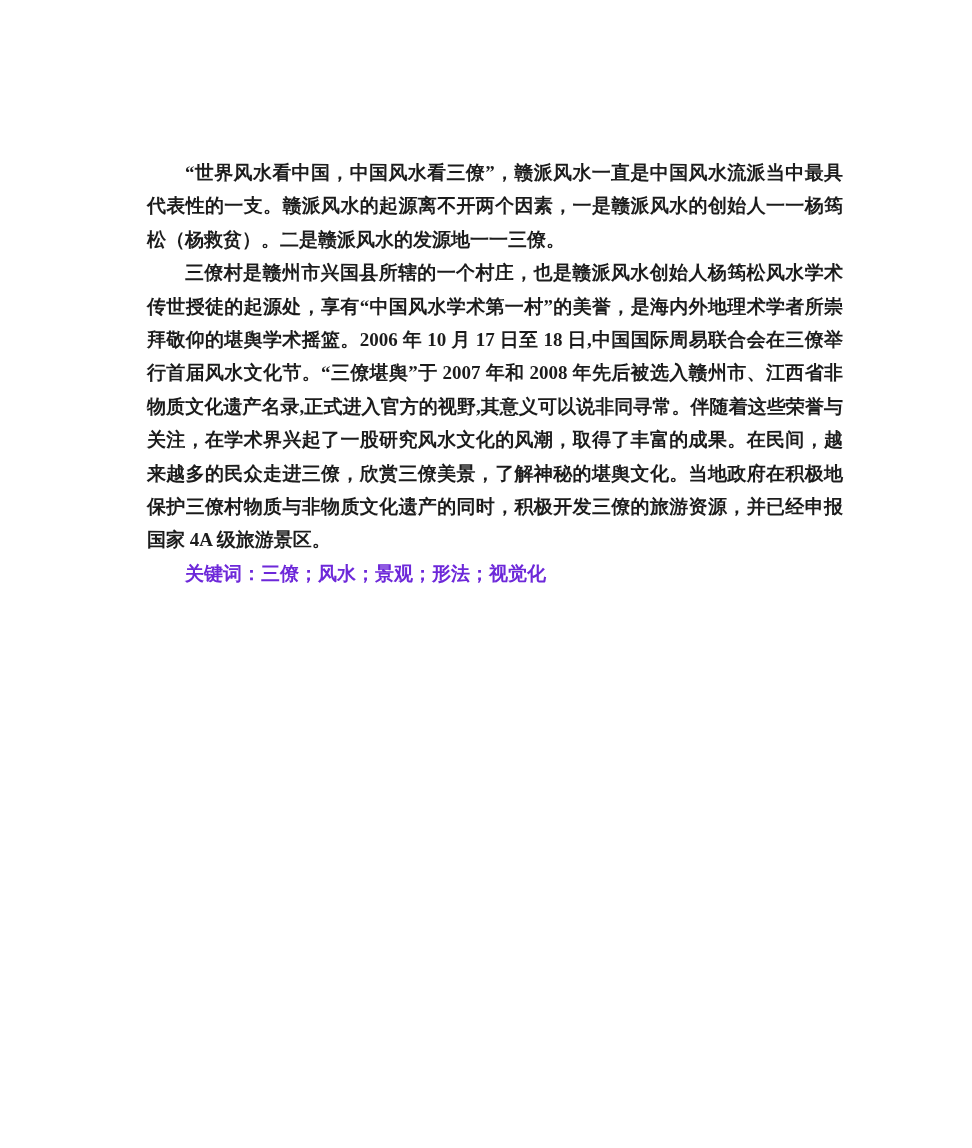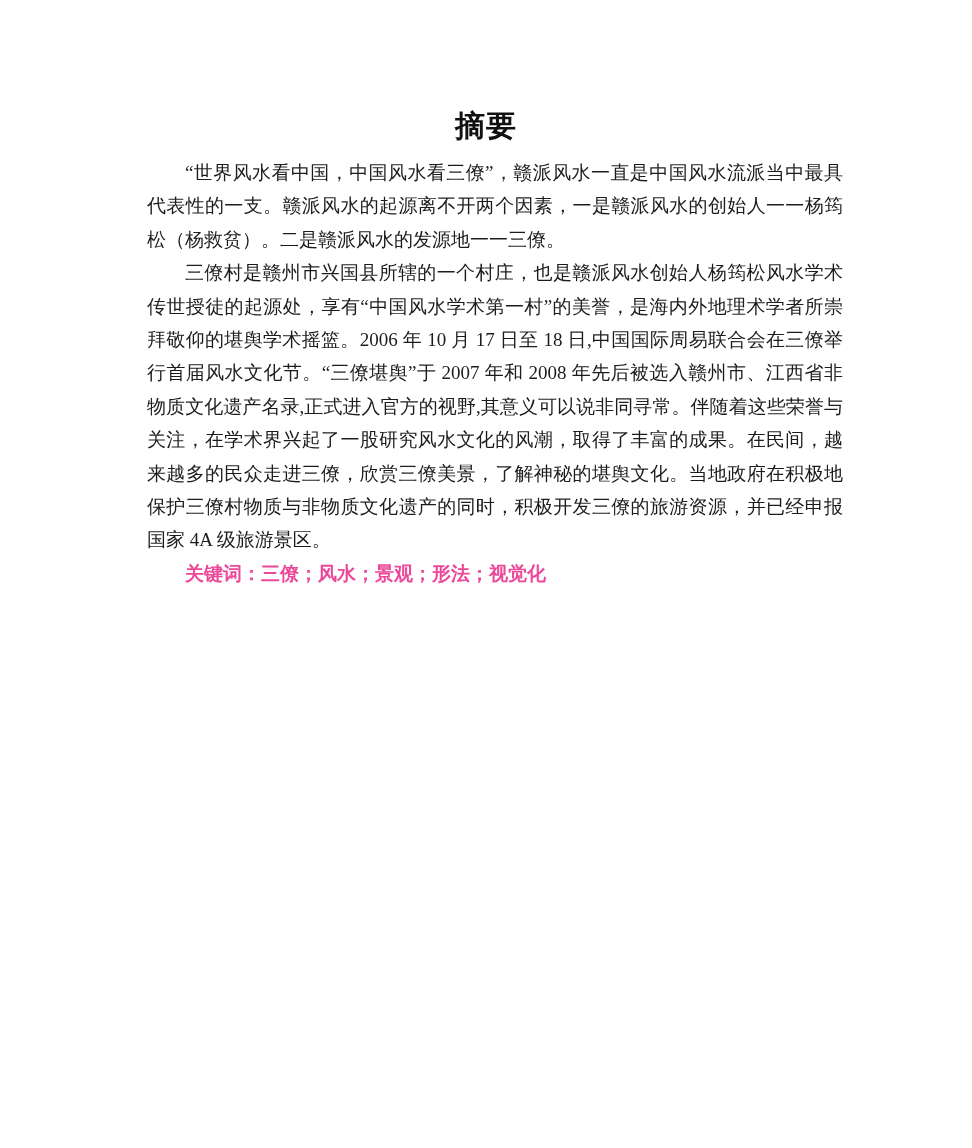--- a/index.html
+++ b/index.html
@@ -36,35 +36,35 @@
     width: 696px;
     font-size: 19px;
     line-height: 33.4px;
     color: #1c1c1c;
     text-align: justify;
   }
   .doc-body p {
     margin: 0;
     padding: 0;
     text-indent: 2em;
+    font-weight: bold;
   }
   .keywords-line {
     margin: 0;
     padding: 0;
     text-indent: 0;
     font-family: "Liberation Sans", "DejaVu Sans", sans-serif;
     font-weight: bold;
-    color: #ec4899;
+    color: #6d28d9;
     text-align: left;
   }
 </style>
 </head>
 <body>
 
 <div class="page">
-  <h1 class="doc-title">摘要</h1>
 
   <div class="doc-body">
     <p>“世界风水看中国，中国风水看三僚”，赣派风水一直是中国风水流派当中最具代表性的一支。赣派风水的起源离不开两个因素，一是赣派风水的创始人一一杨筠松（杨救贫）。二是赣派风水的发源地一一三僚。</p>
     <p>三僚村是赣州市兴国县所辖的一个村庄，也是赣派风水创始人杨筠松风水学术传世授徒的起源处，享有“中国风水学术第一村”的美誉，是海内外地理术学者所崇拜敬仰的堪舆学术摇篮。2006 年 10 月 17 日至 18 日,中国国际周易联合会在三僚举行首届风水文化节。“三僚堪舆”于 2007 年和 2008 年先后被选入赣州市、江西省非物质文化遗产名录,正式进入官方的视野,其意义可以说非同寻常。伴随着这些荣誉与关注，在学术界兴起了一股研究风水文化的风潮，取得了丰富的成果。在民间，越来越多的民众走进三僚，欣赏三僚美景，了解神秘的堪舆文化。当地政府在积极地保护三僚村物质与非物质文化遗产的同时，积极开发三僚的旅游资源，并已经申报国家 4A 级旅游景区。</p>
     <p class="keywords-line">关键词：三僚；风水；景观；形法；视觉化</p>
   </div>
 </div>
 
 </body></html>

